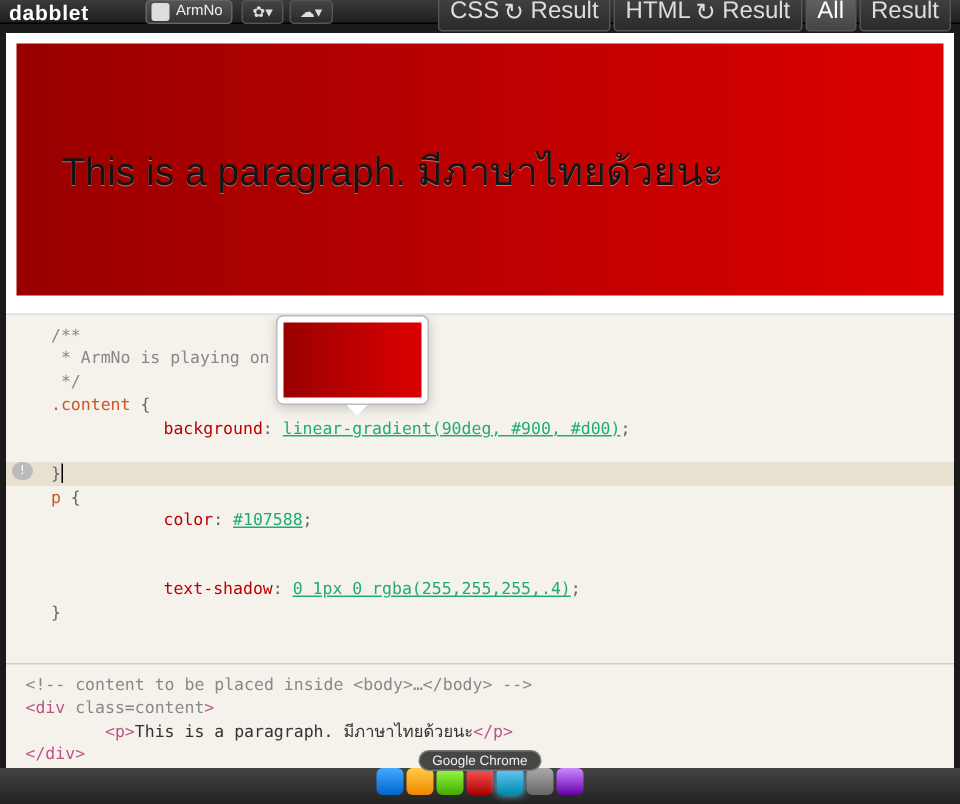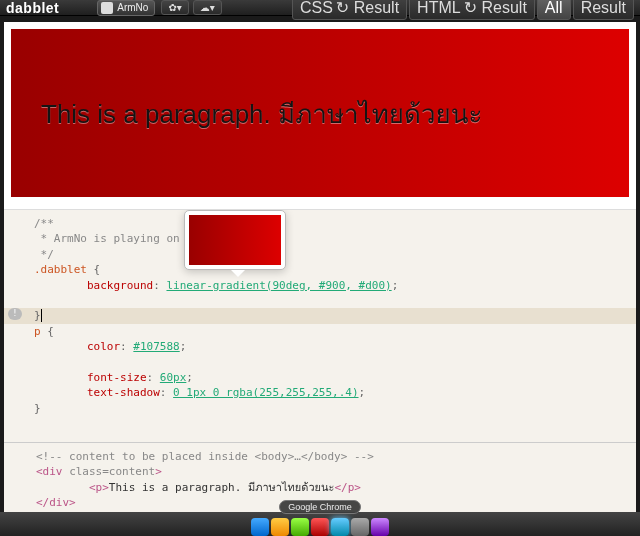--- a/index.html
+++ b/index.html
@@ -110,21 +110,21 @@
   font-size: 11px;
   line-height: 1.4;
   padding: 6px 0 6px 30px;
   position: relative;
   color: #333;
   overflow: hidden;
 }
 .css-pane .line { white-space: pre; }
 .cmt { color: #888; }
 .sel { color: #c52; }
-.prop { color: #b00; }
+.prop { color: #b00; margin-left: 22px; }
 .val { color: #2a7; text-decoration: underline; }
 .punc { color: #666; }
 .hl-line {
   background: #e8e0d0;
   display: block;
   margin-left: -30px;
   padding-left: 30px;
   position: relative;
 }
 .gutter-marker {
@@ -161,34 +161,34 @@
   border-top-color: #fff;
   border-bottom: none;
 }
 .html-pane {
   height: 70px;
   background: #f5f2ec;
   border-top: 1px solid #ccc;
   font-family: Menlo, Consolas, monospace;
   font-size: 11px;
   line-height: 1.4;
-  padding: 6px 0 6px 32px;
+  padding: 6px 0 6px 13px;
   color: #333;
 }
 .html-pane .line { white-space: pre; }
 .tag { color: #b58; }
 .attr { color: #888; }
 .txt { color: #333; }
 .dock {
   position: absolute;
   bottom: 0; left: 0; right: 0;
   height: 24px;
   background: linear-gradient(#444,#222);
   display: flex;
-  align-items: flex-end;
+  align-items: flex-start;
   justify-content: center;
 }
 .dock-label {
   position: absolute;
   top: -12px;
   background: rgba(60,60,60,.95);
   color: #eee;
   font-size: 9px;
   padding: 1px 8px;
   border-radius: 8px;
@@ -241,28 +241,28 @@
     </div>
   </div>
 
   <div class="css-pane">
     <div class="preview-pop">
         <div class="sw"></div>
       </div>
     <span class="line"><span class="cmt">/**</span></span><br>
     <span class="line"><span class="cmt"> * ArmNo is playing on dabb</span></span><br>
     <span class="line"><span class="cmt"> */</span></span><br>
-    <span class="line"><span class="sel">.dabblet</span><span class="punc"> {</span></span><br>
+    <span class="line"><span class="sel">.content</span><span class="punc"> {</span></span><br>
     <span class="line">        <span class="prop">background</span><span class="punc">: </span><span class="val">linear-gradient(90deg, #900, #d00)</span><span class="punc">;</span></span><br>
     <br>
     <span class="hl-line"><span class="gutter-marker">!</span><span class="line"><span class="punc">}</span><span class="cursor"></span></span></span>
     <span class="line"><span class="sel">p</span><span class="punc"> {</span></span><br>
     <span class="line">        <span class="prop">color</span><span class="punc">: </span><span class="val">#107588</span><span class="punc">;</span></span><br>
     <br>
-    <span class="line">        <span class="prop">font-size</span><span class="punc">: </span><span class="val">60px</span><span class="punc">;</span></span><br>
+    <br>
     <span class="line">        <span class="prop">text-shadow</span><span class="punc">: </span><span class="val">0 1px 0 rgba(255,255,255,.4)</span><span class="punc">;</span></span><br>
     <span class="line"><span class="punc">}</span></span>
   </div>
 
   <div class="html-pane">
     <span class="line"><span class="cmt">&lt;!-- content to be placed inside &lt;body&gt;…&lt;/body&gt; --&gt;</span></span><br>
     <span class="line"><span class="tag">&lt;div </span><span class="attr">class=content</span><span class="tag">&gt;</span></span><br>
     <span class="line">        <span class="tag">&lt;p&gt;</span><span class="txt">This is a paragraph. มีภาษาไทยด้วยนะ</span><span class="tag">&lt;/p&gt;</span></span><br>
     <span class="line"><span class="tag">&lt;/div&gt;</span></span>
   </div>

